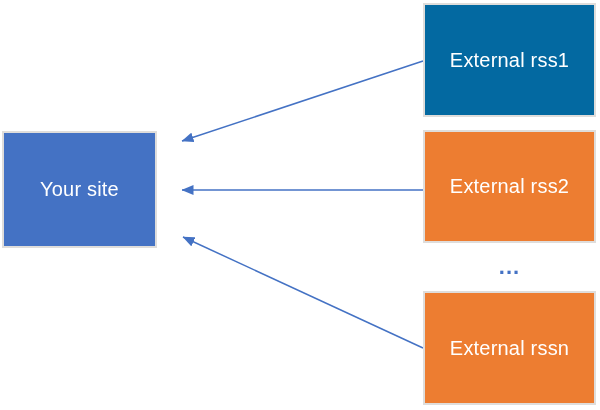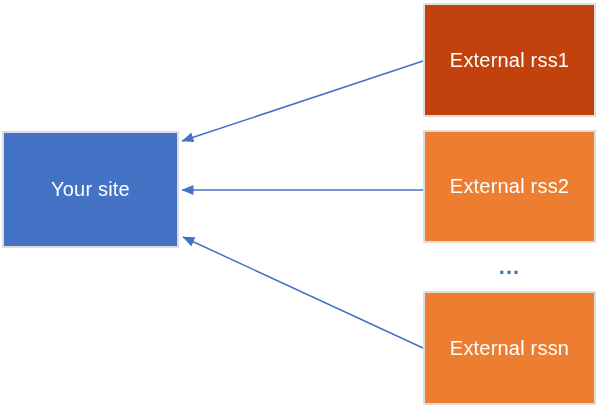--- a/index.html
+++ b/index.html
@@ -32,21 +32,21 @@
     justify-content: center;
     font-size: 20px;
     letter-spacing: 0.2px;
   }
   .box span {
     white-space: nowrap;
   }
   .your-site {
     left: 2px;
     top: 131px;
-    width: 177px;
+    width: 155px;
     height: 117px;
   }
   .ext-1 { left: 423px; top: 3px;   width: 173px; height: 114px; }
   .ext-2 { left: 423px; top: 130px; width: 173px; height: 113px; }
   .ext-3 { left: 423px; top: 291px; width: 173px; height: 114px; }
   .ellipsis {
     position: absolute;
     left: 423px;
     top: 252px;
     width: 173px;
@@ -73,21 +73,21 @@
     </defs>
     <line x1="423" y1="61" x2="182" y2="141" stroke-width="1.5" marker-end="url(#arrowhead)" stroke="#4472C4"></line>
     <line x1="423" y1="190" x2="182" y2="190" stroke-width="1.5" marker-end="url(#arrowhead)" stroke="#4472C4"></line>
     <line x1="423" y1="348" x2="183" y2="237" stroke-width="1.5" marker-end="url(#arrowhead)" stroke="#4472C4"></line>
   </svg>
 
   <div class="box your-site" style="background-color: rgb(68, 114, 196); border-color: rgb(223, 221, 219);">
     <span style="color: rgb(255, 255, 255);">Your site</span>
   </div>
 
-  <div class="box ext-1" style="background-color: #c2410c; border-color: rgb(223, 221, 219);">
+  <div class="box ext-1" style="background-color: #0369a1; border-color: rgb(223, 221, 219);">
     <span style="color: rgb(255, 255, 255);">External rss1</span>
   </div>
 
   <div class="box ext-2" style="background-color: rgb(237, 125, 49); border-color: rgb(223, 221, 219);">
     <span style="color: rgb(255, 255, 255);">External rss2</span>
   </div>
 
   <div class="ellipsis" style="color: rgb(68, 114, 196);">...</div>
 
   <div class="box ext-3" style="background-color: rgb(237, 125, 49); border-color: rgb(223, 221, 219); text-align: center;">

